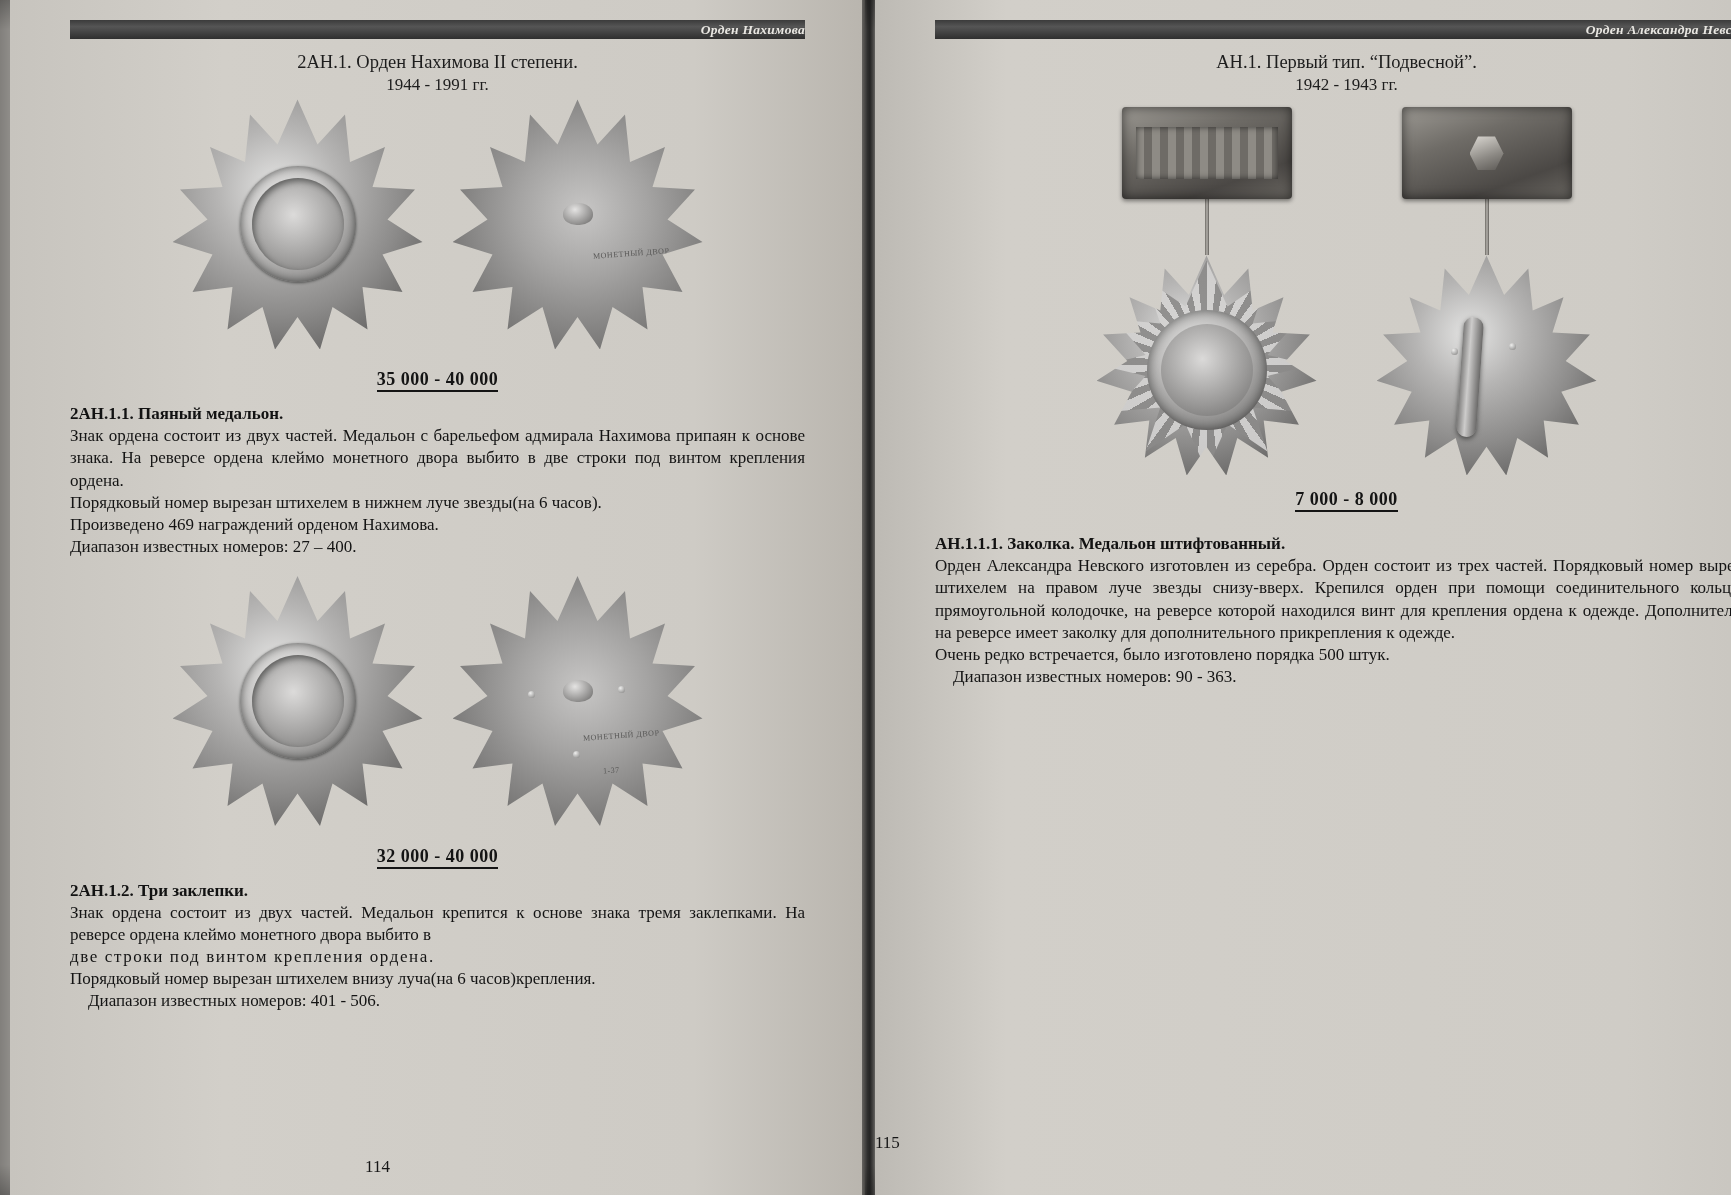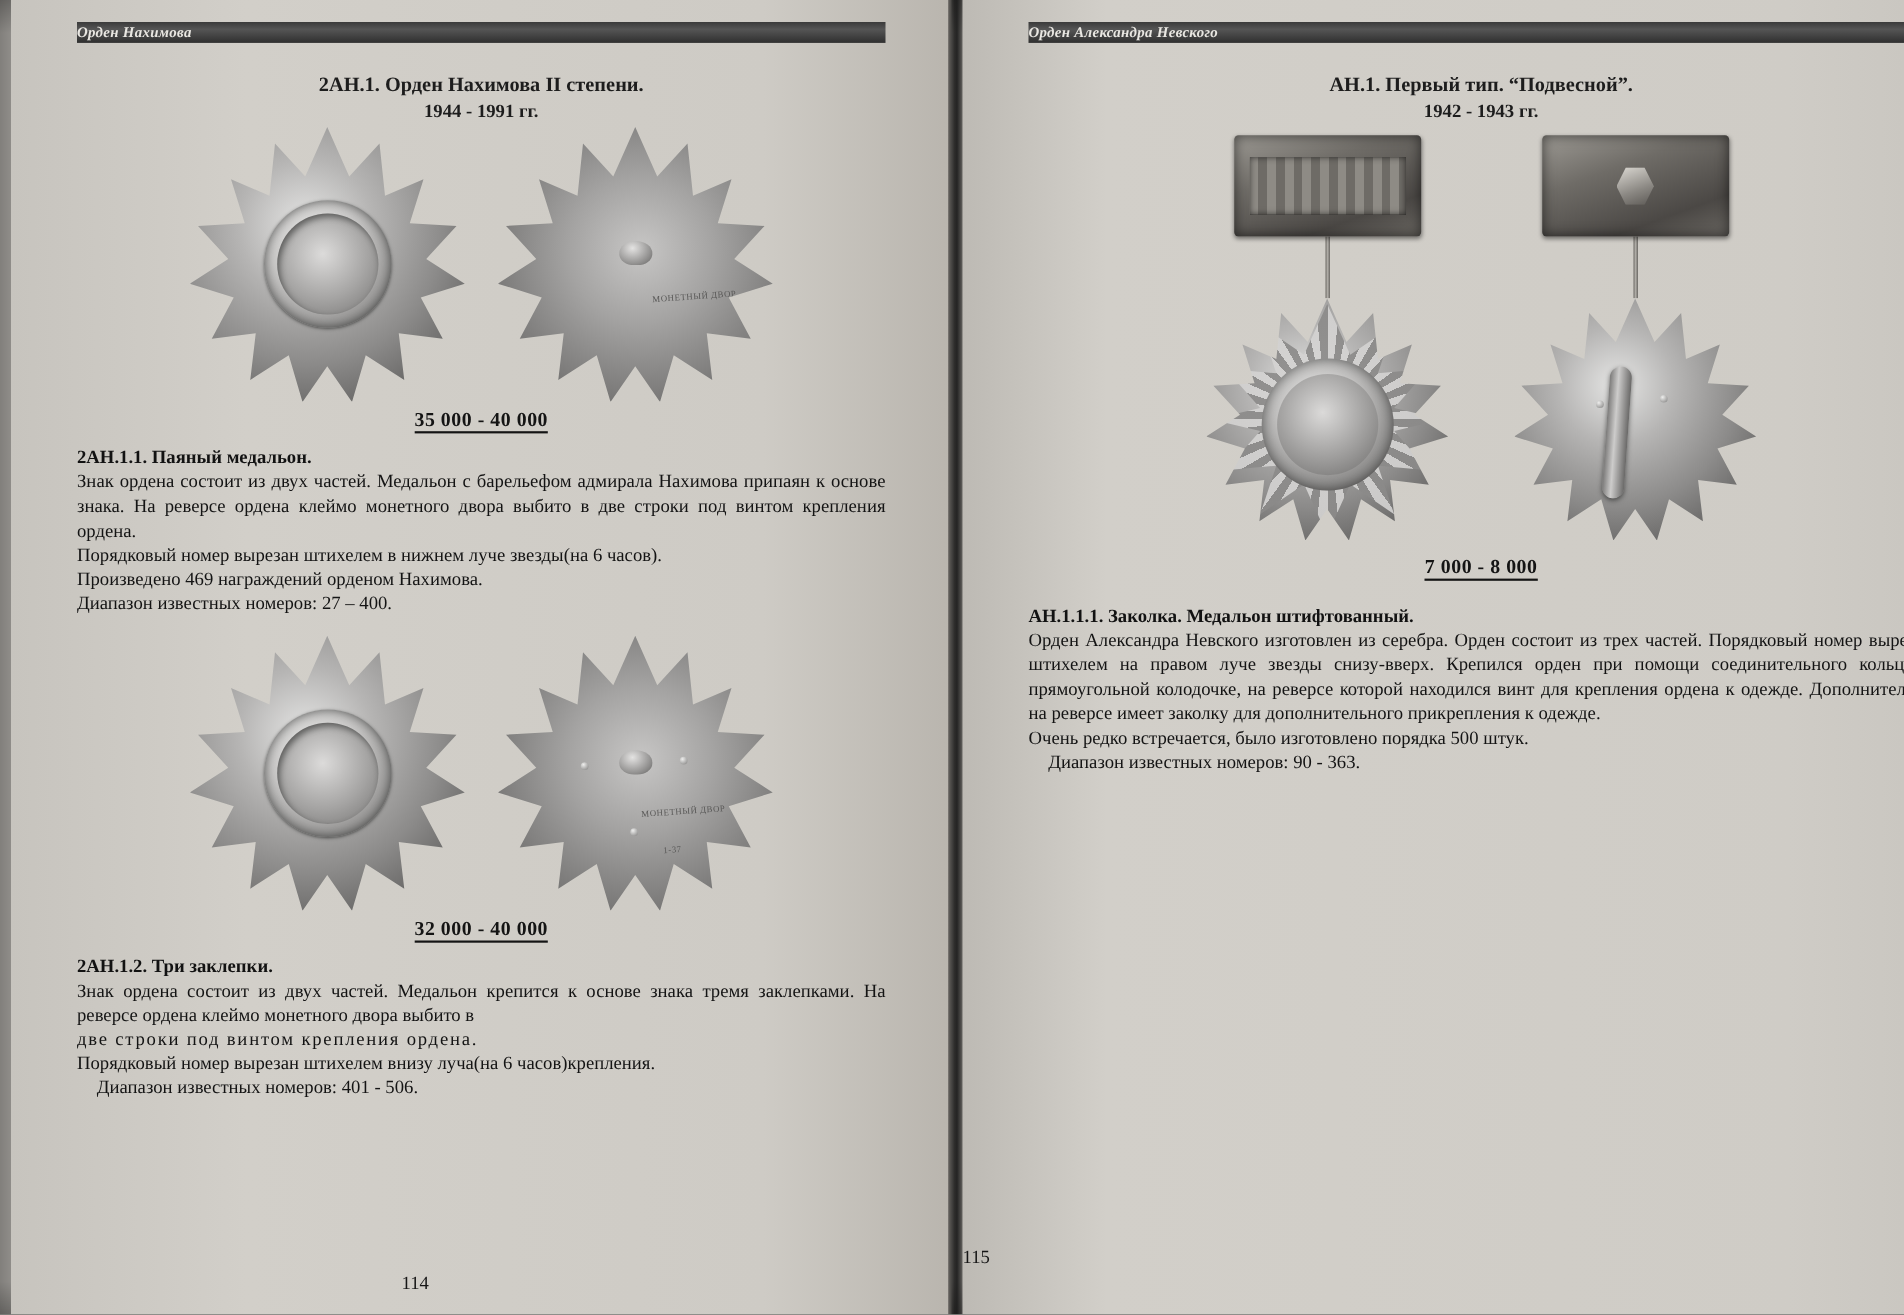--- a/index.html
+++ b/index.html
@@ -49,35 +49,35 @@
     left: 862px;
     top: 0;
     width: 16px;
     height: 1195px;
     background: linear-gradient(90deg, rgba(0,0,0,0.45) 0%, rgba(0,0,0,0.75) 35%, rgba(20,20,20,0.9) 50%, rgba(0,0,0,0.6) 70%, rgba(0,0,0,0.2) 100%);
   }
   .running-head {
     position: relative;
     height: 19px;
     background: linear-gradient(180deg, #3b3b3b 0%, #555 35%, #2f2f2f 100%);
-    margin-bottom: 28px;
+    margin-bottom: 12px;
     display: flex;
     align-items: center;
-    justify-content: flex-start;
+    justify-content: flex-end;
   }
   .running-head span {
     color: #e9e7e2;
     font-style: italic;
     font-weight: bold;
     font-size: 13.5px;
     letter-spacing: 0.3px;
   }
   .section-title {
     text-align: center;
-    font-weight: bold;
+    font-weight: normal;
     font-size: 18.5px;
     line-height: 1.25;
     color: #1d1d1d;
     margin-bottom: 4px;
   }
   .section-title .sub {
     display: block;
     font-size: 17px;
     text-align: center;
   }
@@ -167,21 +167,21 @@
     letter-spacing: 0.5px;
     transform: rotate(-4deg);
   }
 
   .price {
     text-align: center;
     font-weight: bold;
     font-size: 18px;
     letter-spacing: 0.5px;
     color: #141414;
-    margin-top: 6px;
+    margin-top: 20px;
   }
   .price span {
     border-bottom: 2px solid #141414;
     padding-bottom: 1px;
   }
 
   .body-head {
     font-weight: bold;
     font-size: 17px;
     color: #121212;

